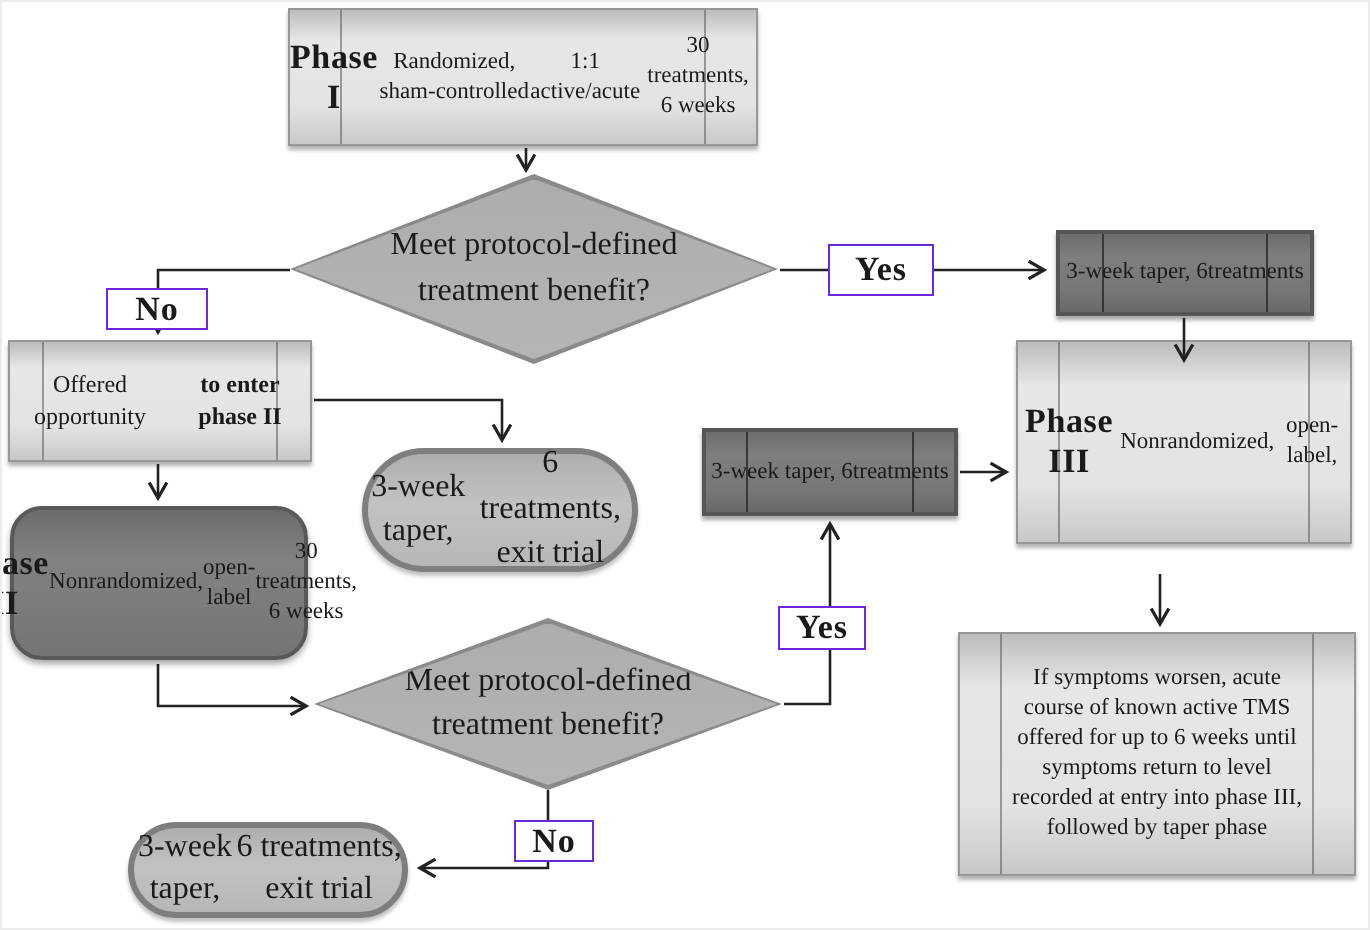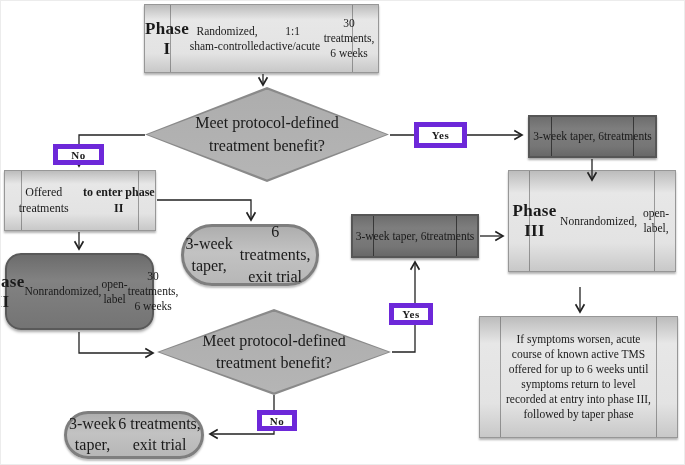--- a/index.html
+++ b/index.html
@@ -82,23 +82,23 @@
   }
   .dline { font-size: 16px; line-height: 1.4; text-align: center; }
 
   
   svg.wires { position: absolute; inset: 0; z-index: 3; }
 
   
   .tag {
     position: absolute; z-index: 4;
     background: #ffffff;
-    border: 5px solid #6d28d9;
+    border: 1px solid #6d28d9;
     display: flex; align-items: center; justify-content: center;
-    font-size: 11px; font-weight: bold; letter-spacing: 0.5px;
+    font-size: 17px; font-weight: bold; letter-spacing: 0.5px;
   }
 </style>
 </head>
 <body>
 
 <div class="stage">
 
   <div class="pbox" style="left:143px; top:3px; width:235px; height:69px;">
     <span class="strip-l" style="width:26px;"></span>
     <span class="strip-r" style="width:26px;"></span>
@@ -141,21 +141,21 @@
     <span class="strip-r" style="width:21px;"></span>
     <div class="content" style="padding:0 26px;">
       <div class="bline" style="line-height:1.3;">If symptoms worsen, acute course of known active TMS offered for up to 6 weeks until symptoms return to level recorded at entry into phase III, followed by taper phase</div>
     </div>
   </div>
 
   <div class="pbox" style="left:3px; top:169px; width:152px; height:61px;">
     <span class="strip-l" style="width:17px;"></span>
     <span class="strip-r" style="width:17px;"></span>
     <div class="content">
-      <div class="bline" style="font-size:12px;">Offered treatments</div>
+      <div class="bline" style="font-size:12px;">Offered opportunity</div>
       <div class="bline" style="font-size:12px;font-weight:bold;">to enter phase II</div>
     </div>
   </div>
 
   <div class="phase2" style="left:4px; top:252px; width:149px; height:77px;">
     <div class="content">
       <div class="title">Phase II</div>
       <div class="bline">Nonrandomized,</div>
       <div class="bline">open-label</div>
       <div class="bline">30 treatments, 6 weeks</div>

